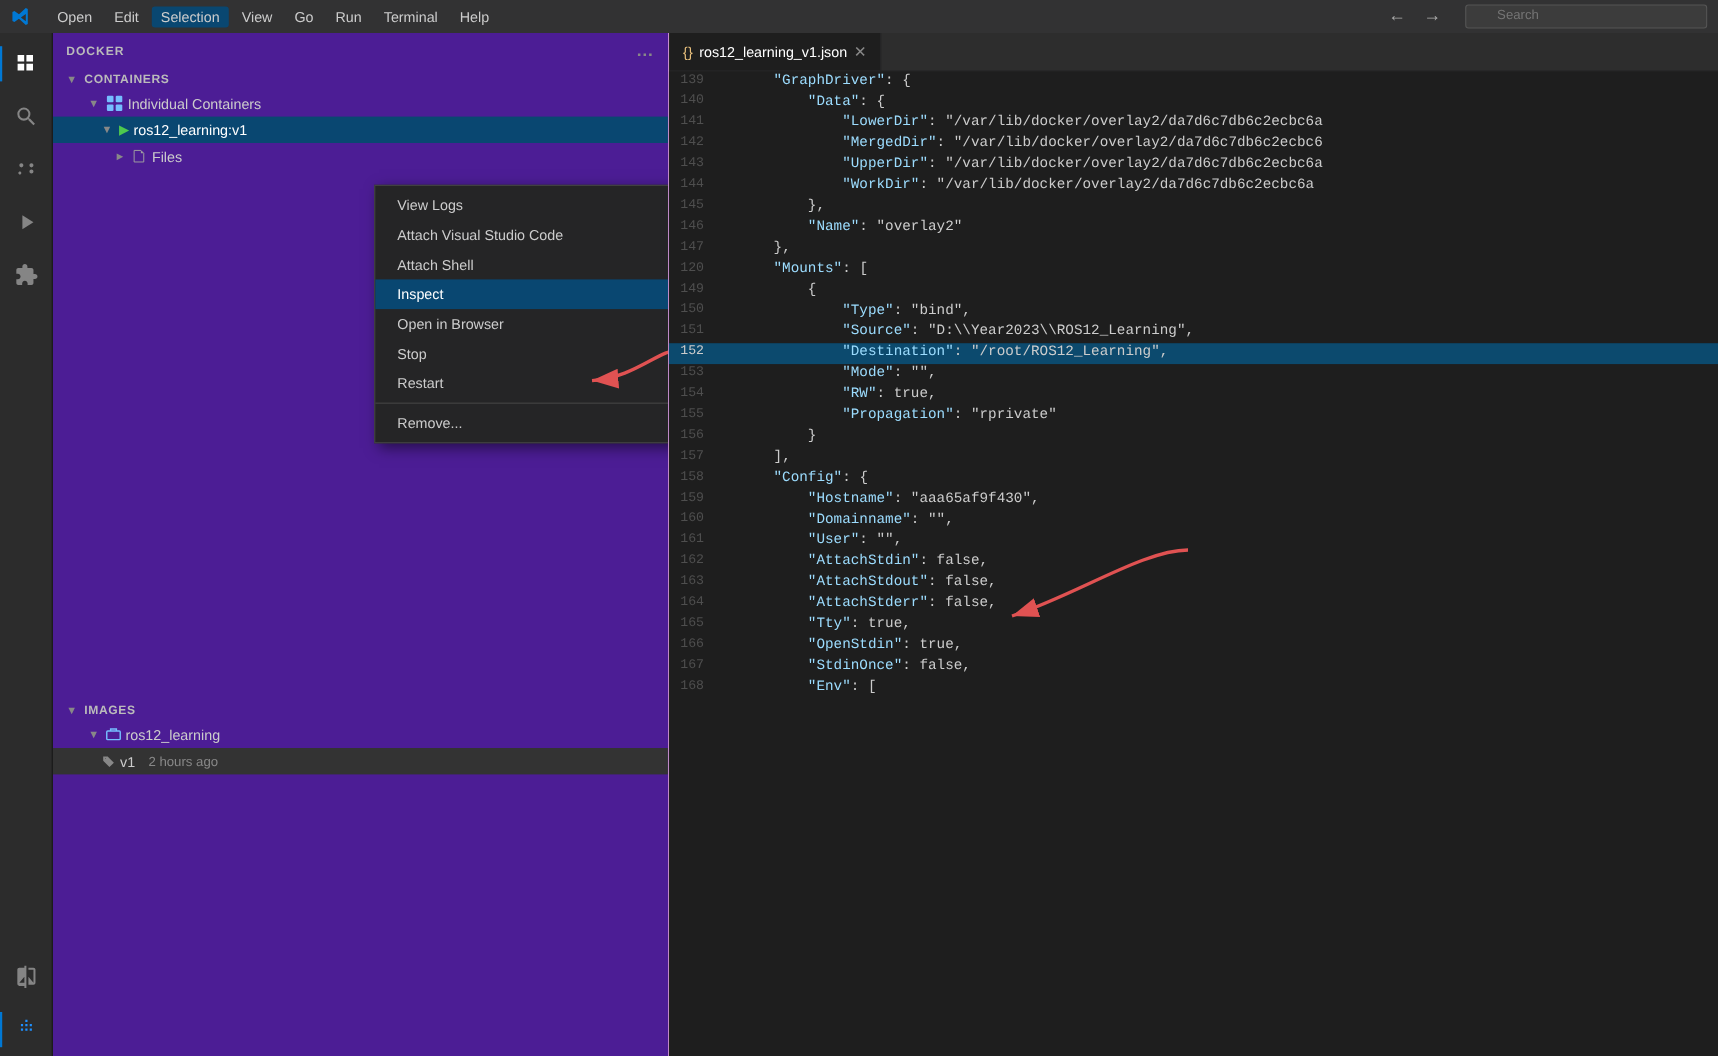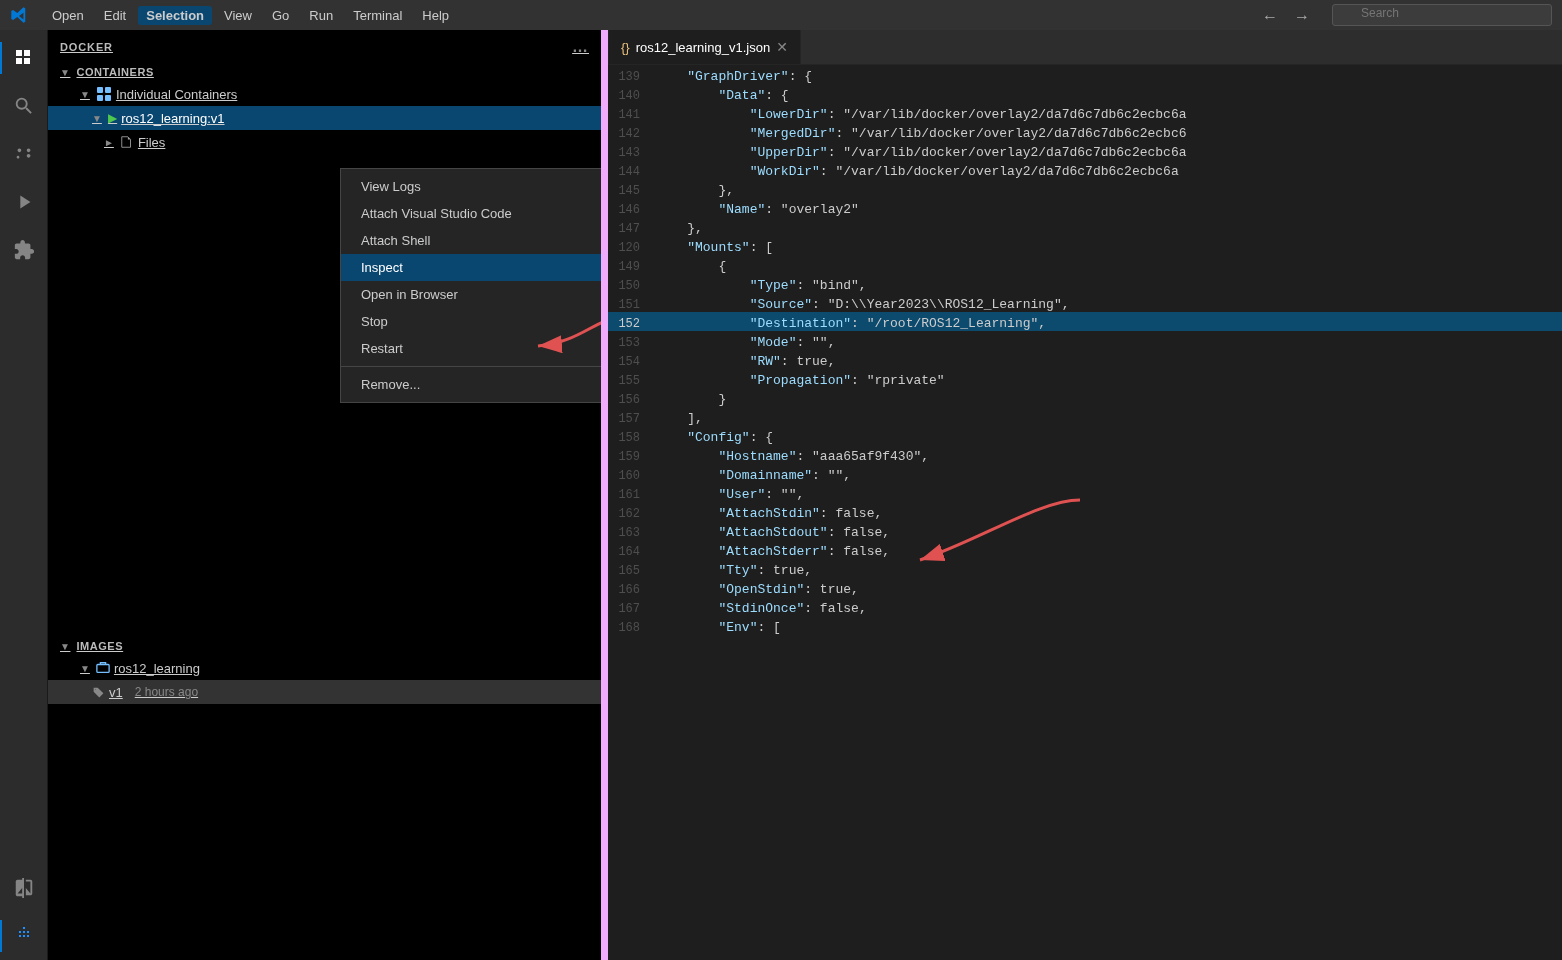--- a/index.html
+++ b/index.html
@@ -34,21 +34,21 @@
       display: flex;
       gap: 4px;
     }
     .titlebar-menu-item {
       padding: 2px 8px;
       color: #cccccc;
       cursor: pointer;
       border-radius: 3px;
       font-size: 13px;
     }
-    .titlebar-menu-item.active { background: #094771; font-weight: bold; }
+    .titlebar-menu-item.active { background: #094771; }
     .titlebar-spacer { flex: 1; }
     .titlebar-nav {
       display: flex;
       gap: 4px;
       align-items: center;
     }
     .nav-btn {
       width: 28px; height: 20px;
       background: none;
       border: none;
@@ -128,26 +128,25 @@
       left: 0;
       top: 8px;
       bottom: 8px;
       width: 2px;
       background: #0078d4;
     }
 
     
     .sidebar {
       width: 560px;
-      background: #000000;
+      background: #4c1d95;
       flex-shrink: 0;
       overflow-y: auto;
-      border-right: 7px solid #f0abfc;
+      border-right: 1px solid #f0abfc;
       position: relative;
-      text-decoration: underline;
     }
     .sidebar-header {
       display: flex;
       align-items: center;
       justify-content: space-between;
       padding: 8px 12px 4px 12px;
       color: #bbbbbb;
       font-size: 11px;
       font-weight: 700;
       letter-spacing: 0.08em;
@@ -267,24 +266,25 @@
     
     .code-editor {
       flex: 1;
       overflow: auto;
       background: #1e1e1e;
       padding: 0;
       position: relative;
     }
     .code-line {
       display: flex;
-      align-items: flex-end;
+      align-items: flex-start;
       min-height: 19px;
       font-family: 'Consolas', 'Courier New', monospace;
       font-size: 13px;
+      gap: 16px;
     }
     .code-line.active-line { background: #0c4a6e; }
     .line-number {
       width: 48px;
       text-align: right;
       padding-right: 16px;
       color: #4e4e4e;
       flex-shrink: 0;
       user-select: none;
       font-size: 12px;

